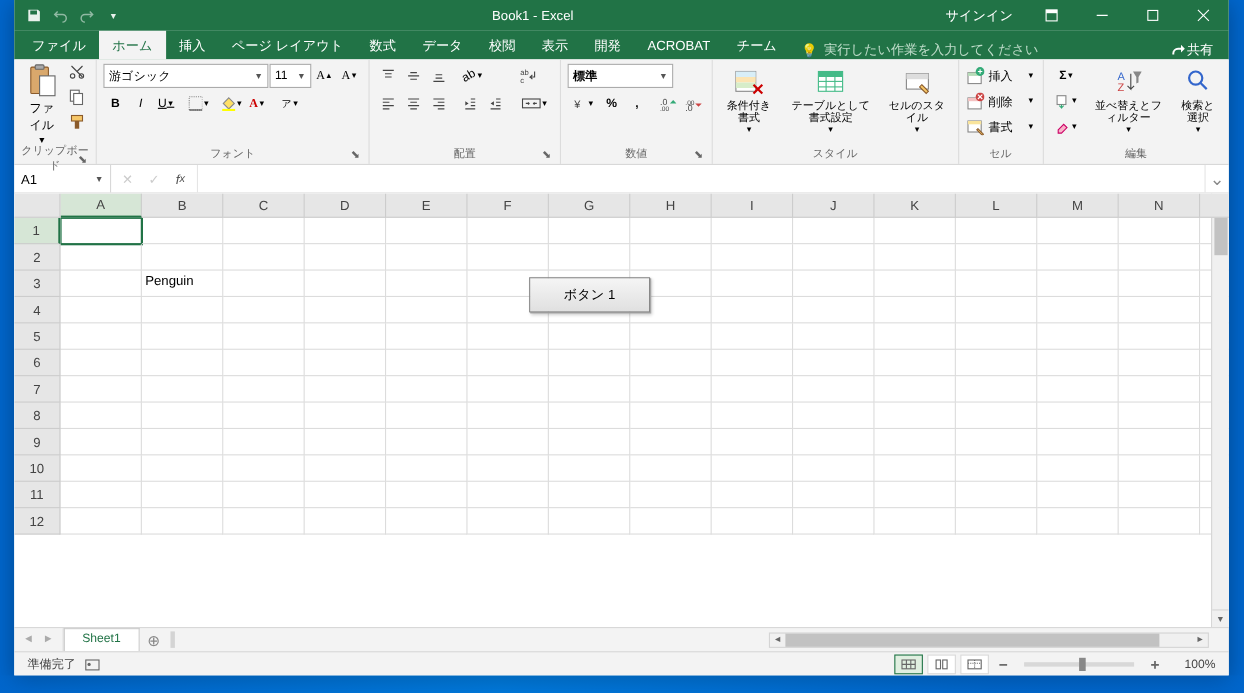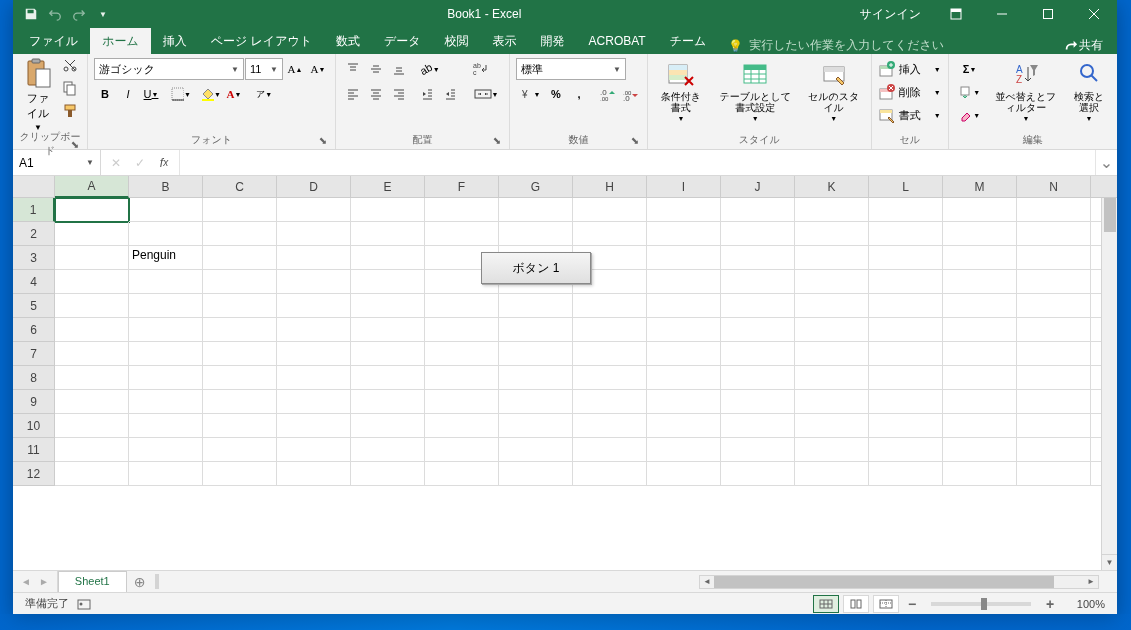--- a/index.html
+++ b/index.html
@@ -28,21 +28,21 @@
 .ribbon-group-title { text-align: center; font-size: 10px; color: #666; padding-top: 2px; height: 16px; display: flex; align-items: center; justify-content: center; position: relative; }
 .ribbon-group-title .launcher { position: absolute; right: 0; bottom: 0; width: 12px; height: 12px; cursor: pointer; }
 .ribbon-controls { flex: 1; display: flex; align-items: flex-start; gap: 2px; }
 .big-btn { display: flex; flex-direction: column; align-items: center; padding: 2px 4px; cursor: pointer; border: 1px solid transparent; gap: 2px; text-align: center; }
 .small-btn { width: 22px; height: 22px; display: flex; align-items: center; justify-content: center; cursor: pointer; border: 1px solid transparent; font-size: 11px; }
 .vcol { display: flex; flex-direction: column; gap: 1px; }
 .hrow { display: flex; gap: 1px; align-items: center; }
 .font-combo, .size-combo, .numfmt-combo { border: 1px solid #ababab; background: #fff; height: 22px; font-size: 11px; padding: 0 4px; display: flex; align-items: center; justify-content: space-between; cursor: pointer; }
 .font-combo { width: 150px; }
 .size-combo { width: 38px; }
-.numfmt-combo { width: 110px; }
+.numfmt-combo { width: 96px; font-weight: bold; }
 .dd-arrow { font-size: 8px; color: #555; }
 
 
 .formula-row { height: 26px; border-bottom: 1px solid #d8d8d8; display: flex; align-items: stretch; background: #fff; }
 .name-box { width: 88px; border-right: 1px solid #d8d8d8; display: flex; align-items: center; padding: 0 6px; font-size: 12px; justify-content: space-between; cursor: text; }
 .fb-btns { display: flex; align-items: center; padding: 0 6px; gap: 6px; color: #aaa; border-right: 1px solid #e5e5e5; }
 .fb-btn { width: 18px; height: 18px; display: flex; align-items: center; justify-content: center; cursor: pointer; font-size: 12px; }
 .formula-input { flex: 1; padding: 0 6px; font-size: 12px; display: flex; align-items: center; cursor: text; }
 .fb-expand { width: 22px; display: flex; align-items: center; justify-content: center; color: #888; cursor: pointer; border-left: 1px solid #e5e5e5; }
 

